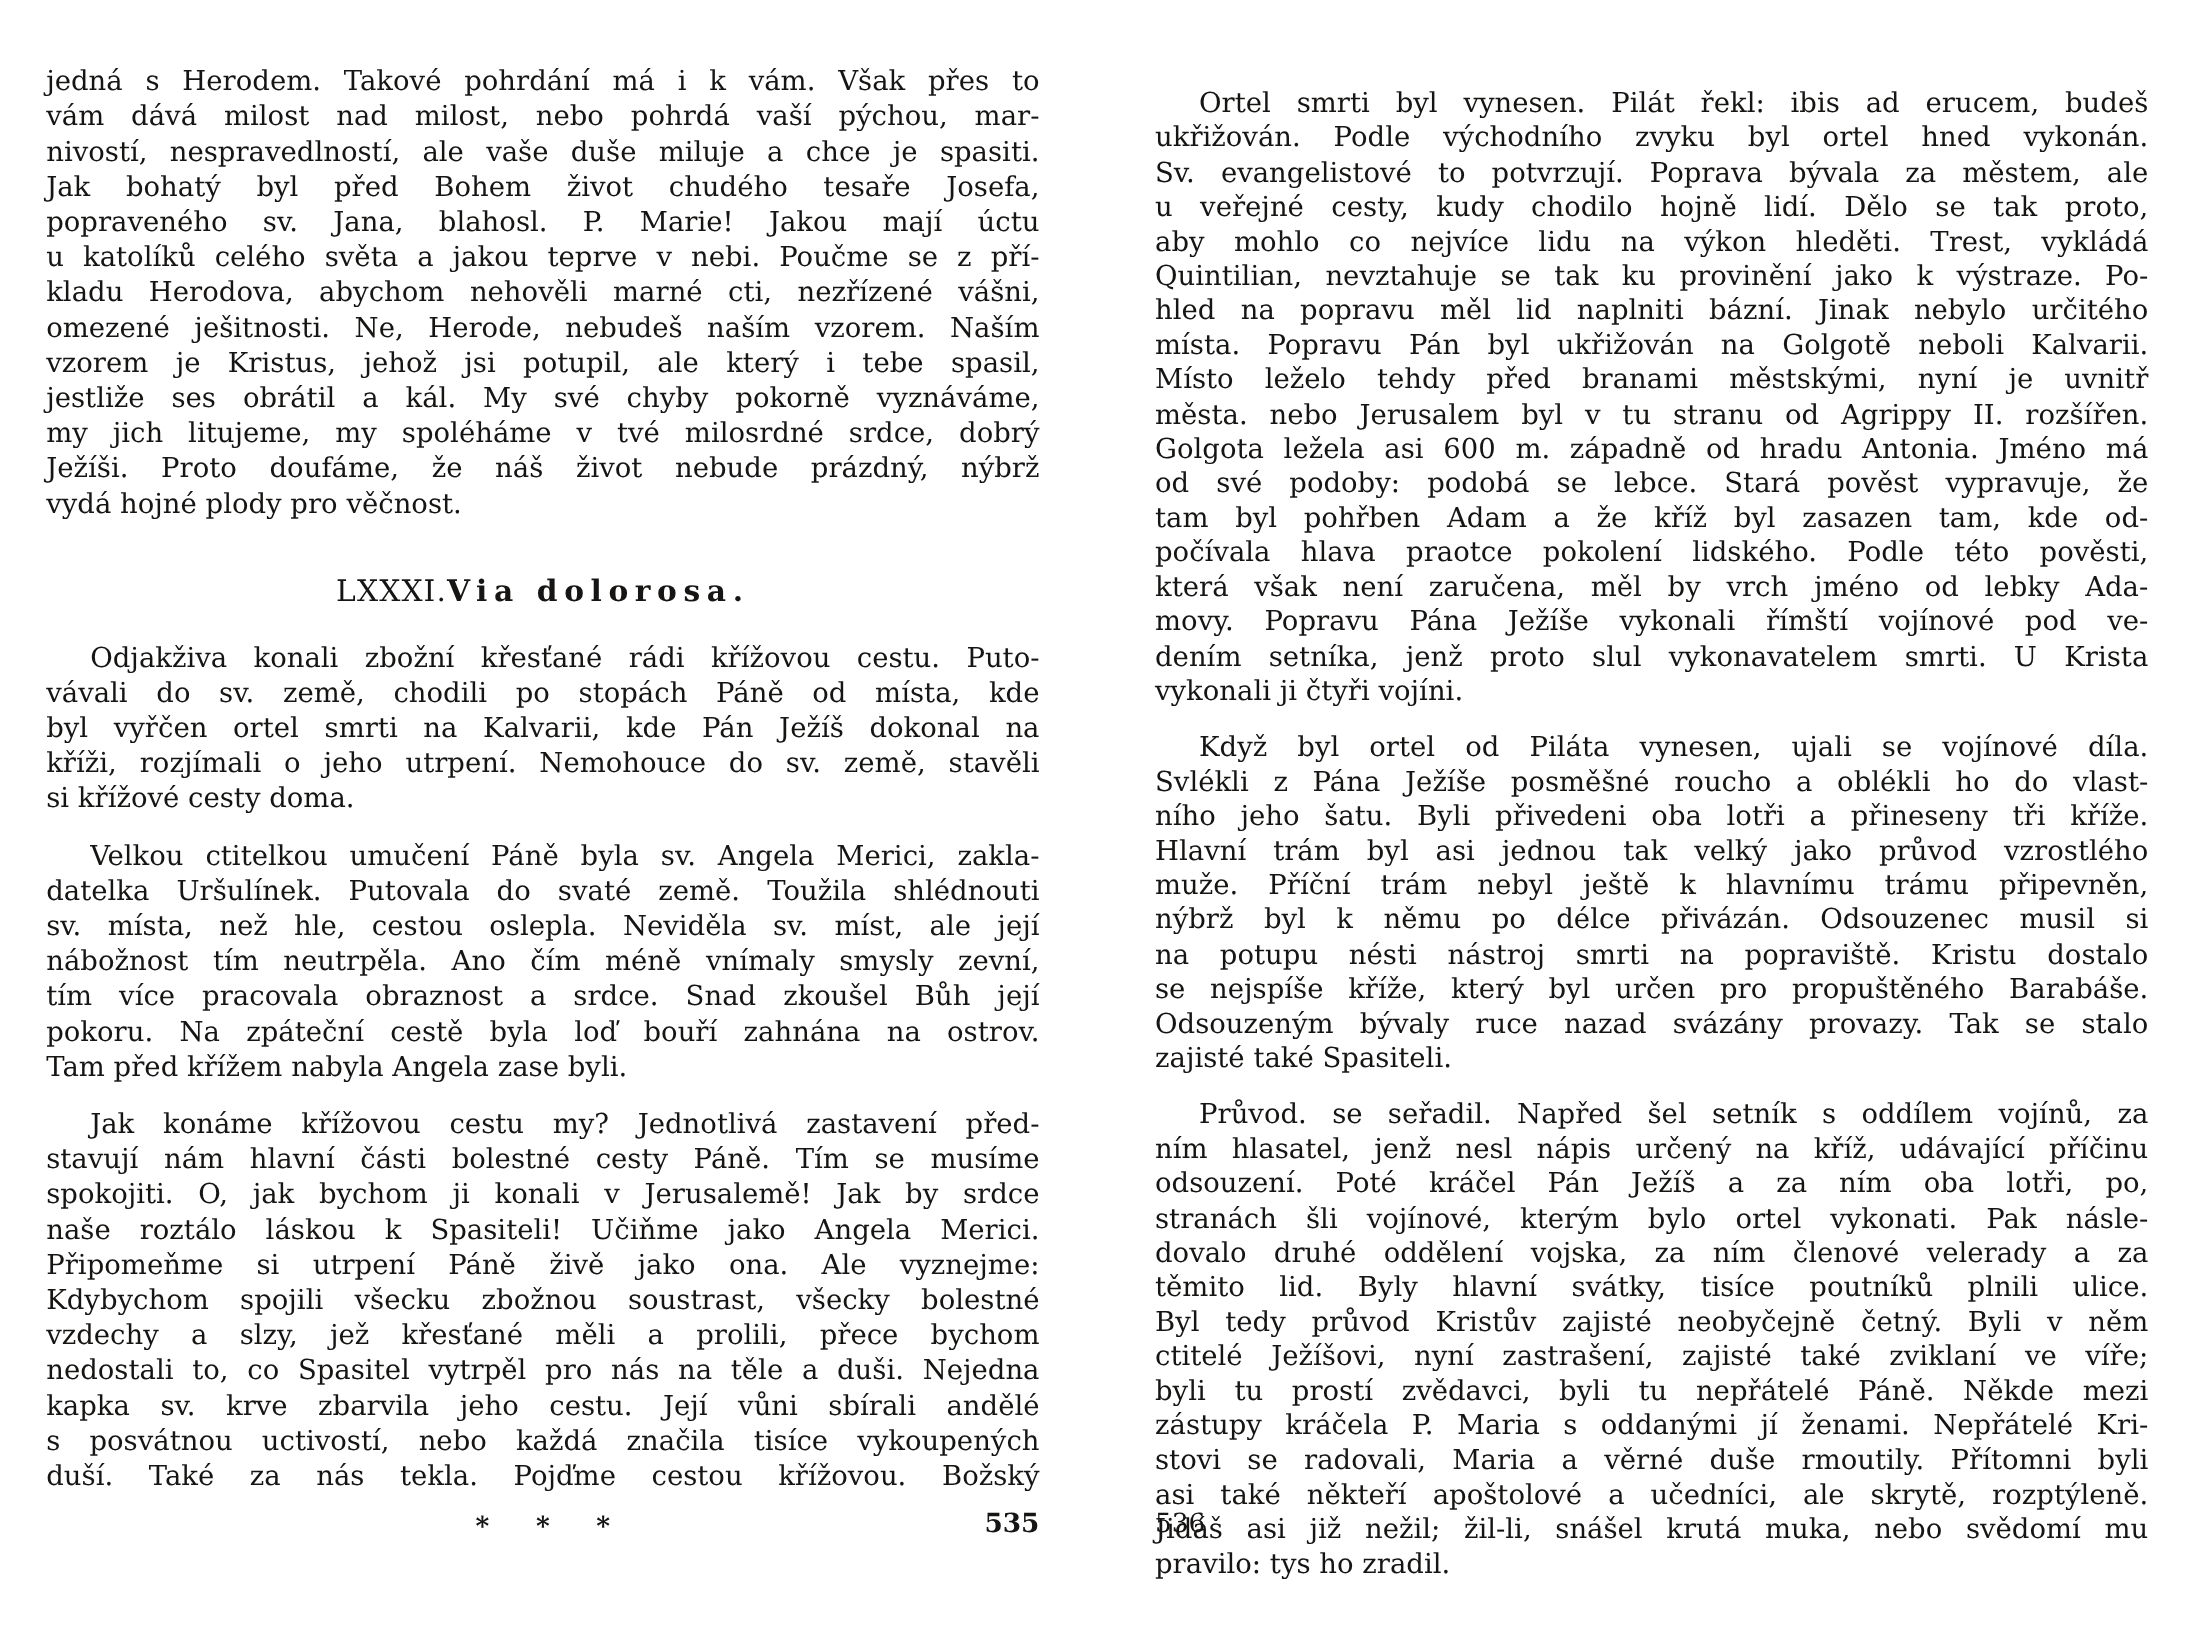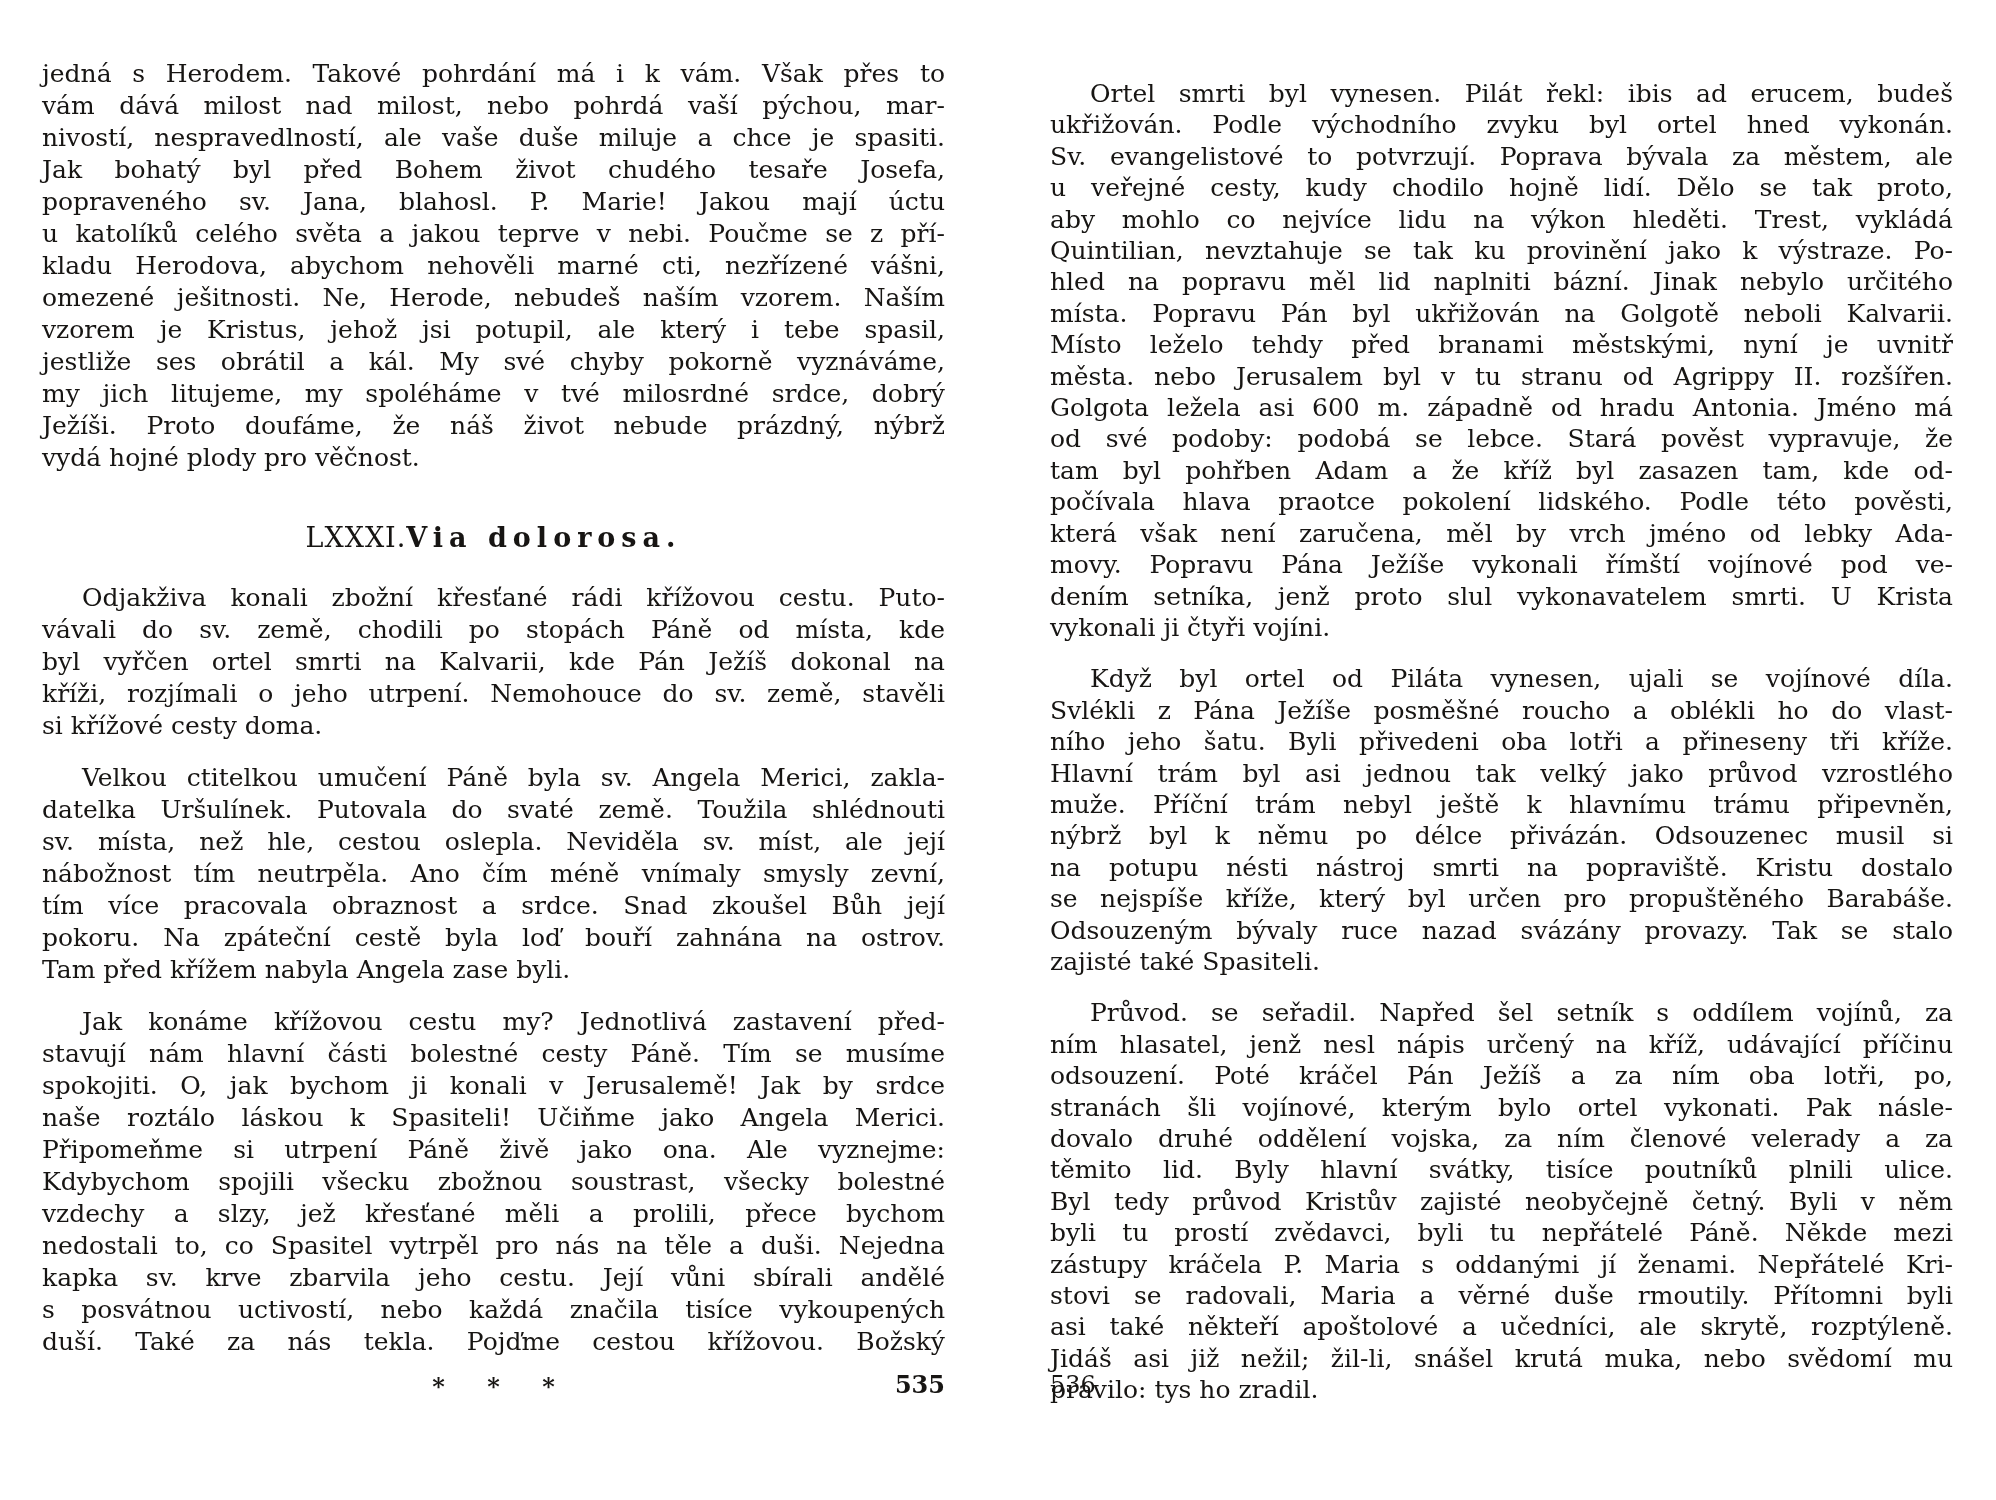--- a/index.html
+++ b/index.html
@@ -165,20 +165,21 @@
         <div class="line para-end">zajisté také Spasiteli.</div>
       </div>
       <div class="para">
         <div class="line first-indent">Průvod. se seřadil. Napřed šel setník s oddílem vojínů, za</div>
         <div class="line">ním hlasatel, jenž nesl nápis určený na kříž, udávající příčinu</div>
         <div class="line">odsouzení. Poté kráčel Pán Ježíš a za ním oba lotři, po,</div>
         <div class="line">stranách šli vojínové, kterým bylo ortel vykonati. Pak násle-</div>
         <div class="line">dovalo druhé oddělení vojska, za ním členové velerady a za</div>
         <div class="line">těmito lid. Byly hlavní svátky, tisíce poutníků plnili ulice.</div>
         <div class="line">Byl tedy průvod Kristův zajisté neobyčejně četný. Byli v něm</div>
+        <div class="line">ctitelé Ježíšovi, nyní zastrašení, zajisté také zviklaní ve víře;</div>
         <div class="line">byli tu prostí zvědavci, byli tu nepřátelé Páně. Někde mezi</div>
         <div class="line">zástupy kráčela P. Maria s oddanými jí ženami. Nepřátelé Kri-</div>
         <div class="line">stovi se radovali, Maria a věrné duše rmoutily. Přítomni byli</div>
         <div class="line">asi také někteří apoštolové a učedníci, ale skrytě, rozptýleně.</div>
         <div class="line">Jidáš asi již nežil; žil-li, snášel krutá muka, nebo svědomí mu</div>
         <div class="line para-end">pravilo: tys ho zradil.</div>
       </div>
     </div>
 
   <div id="page-number-left" class="page-number">535</div>

